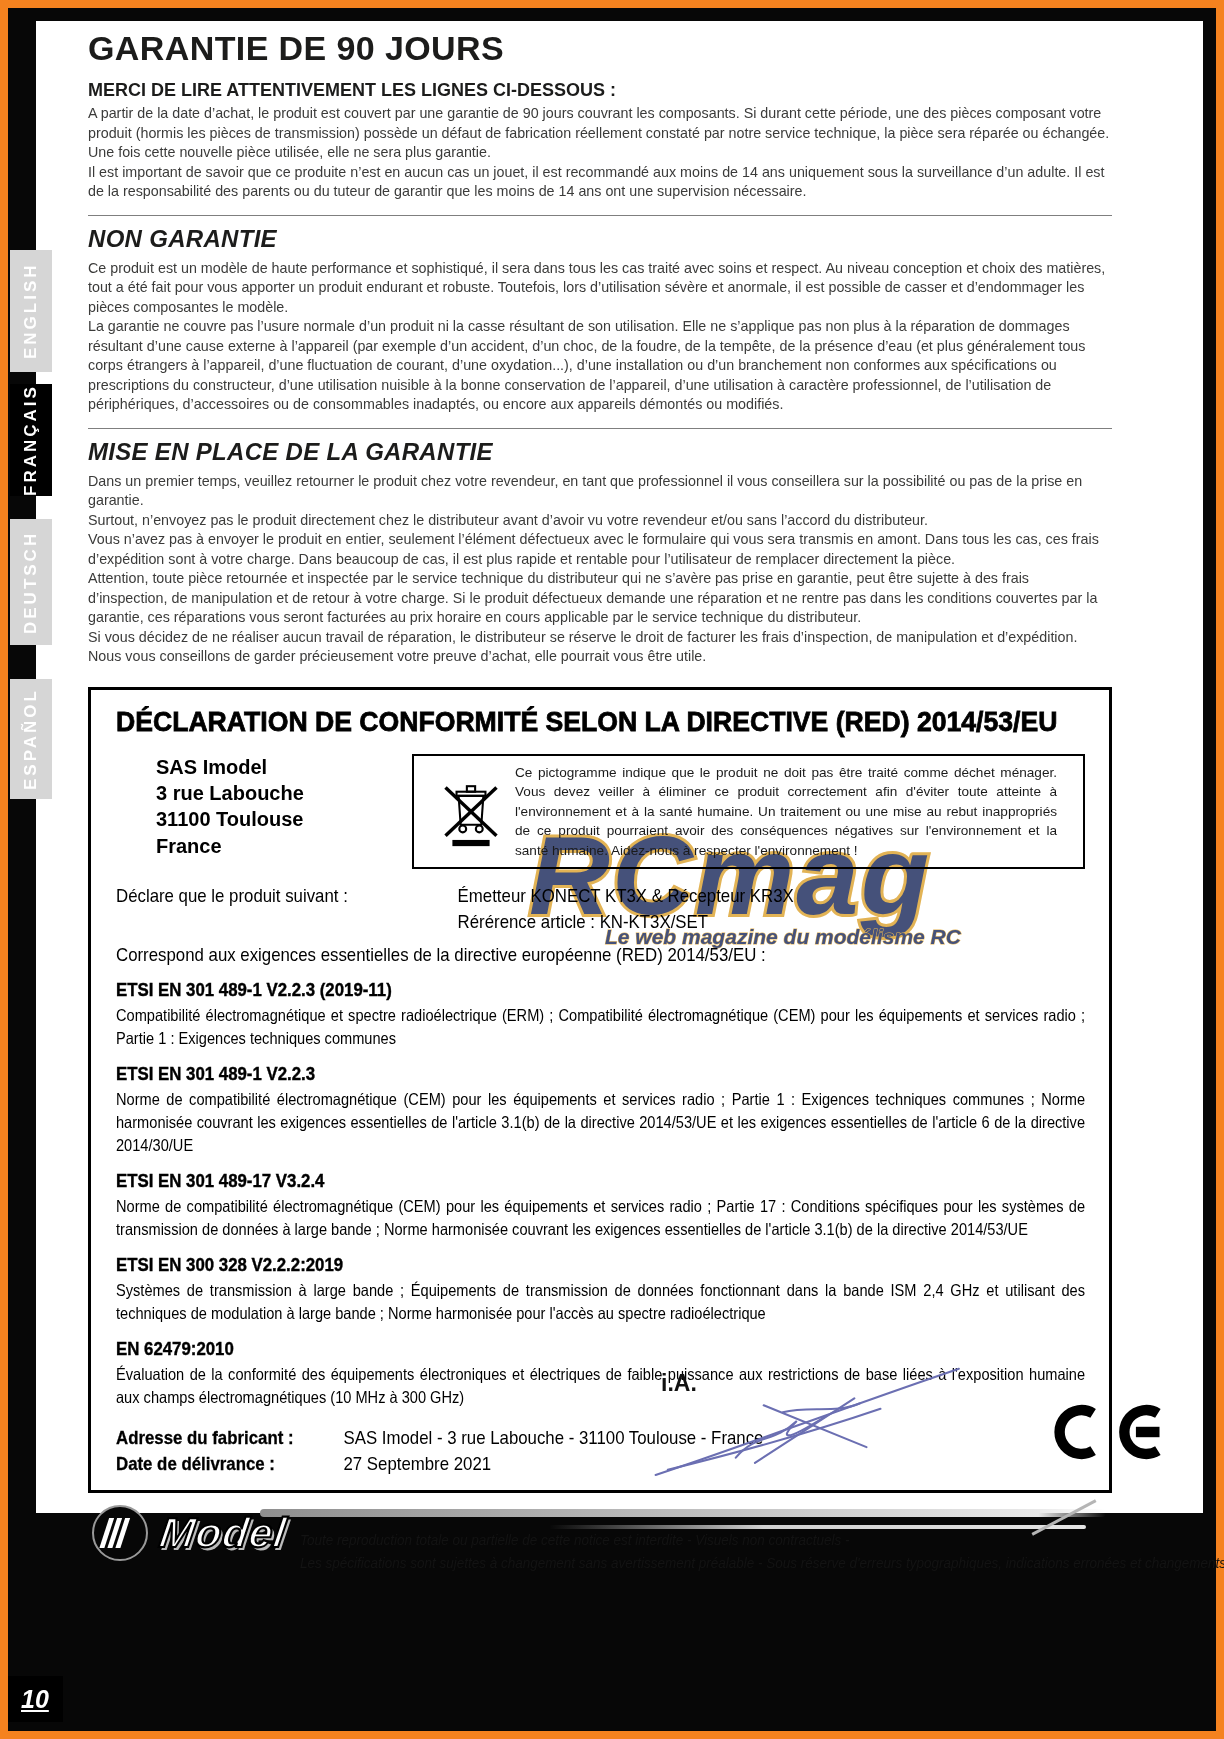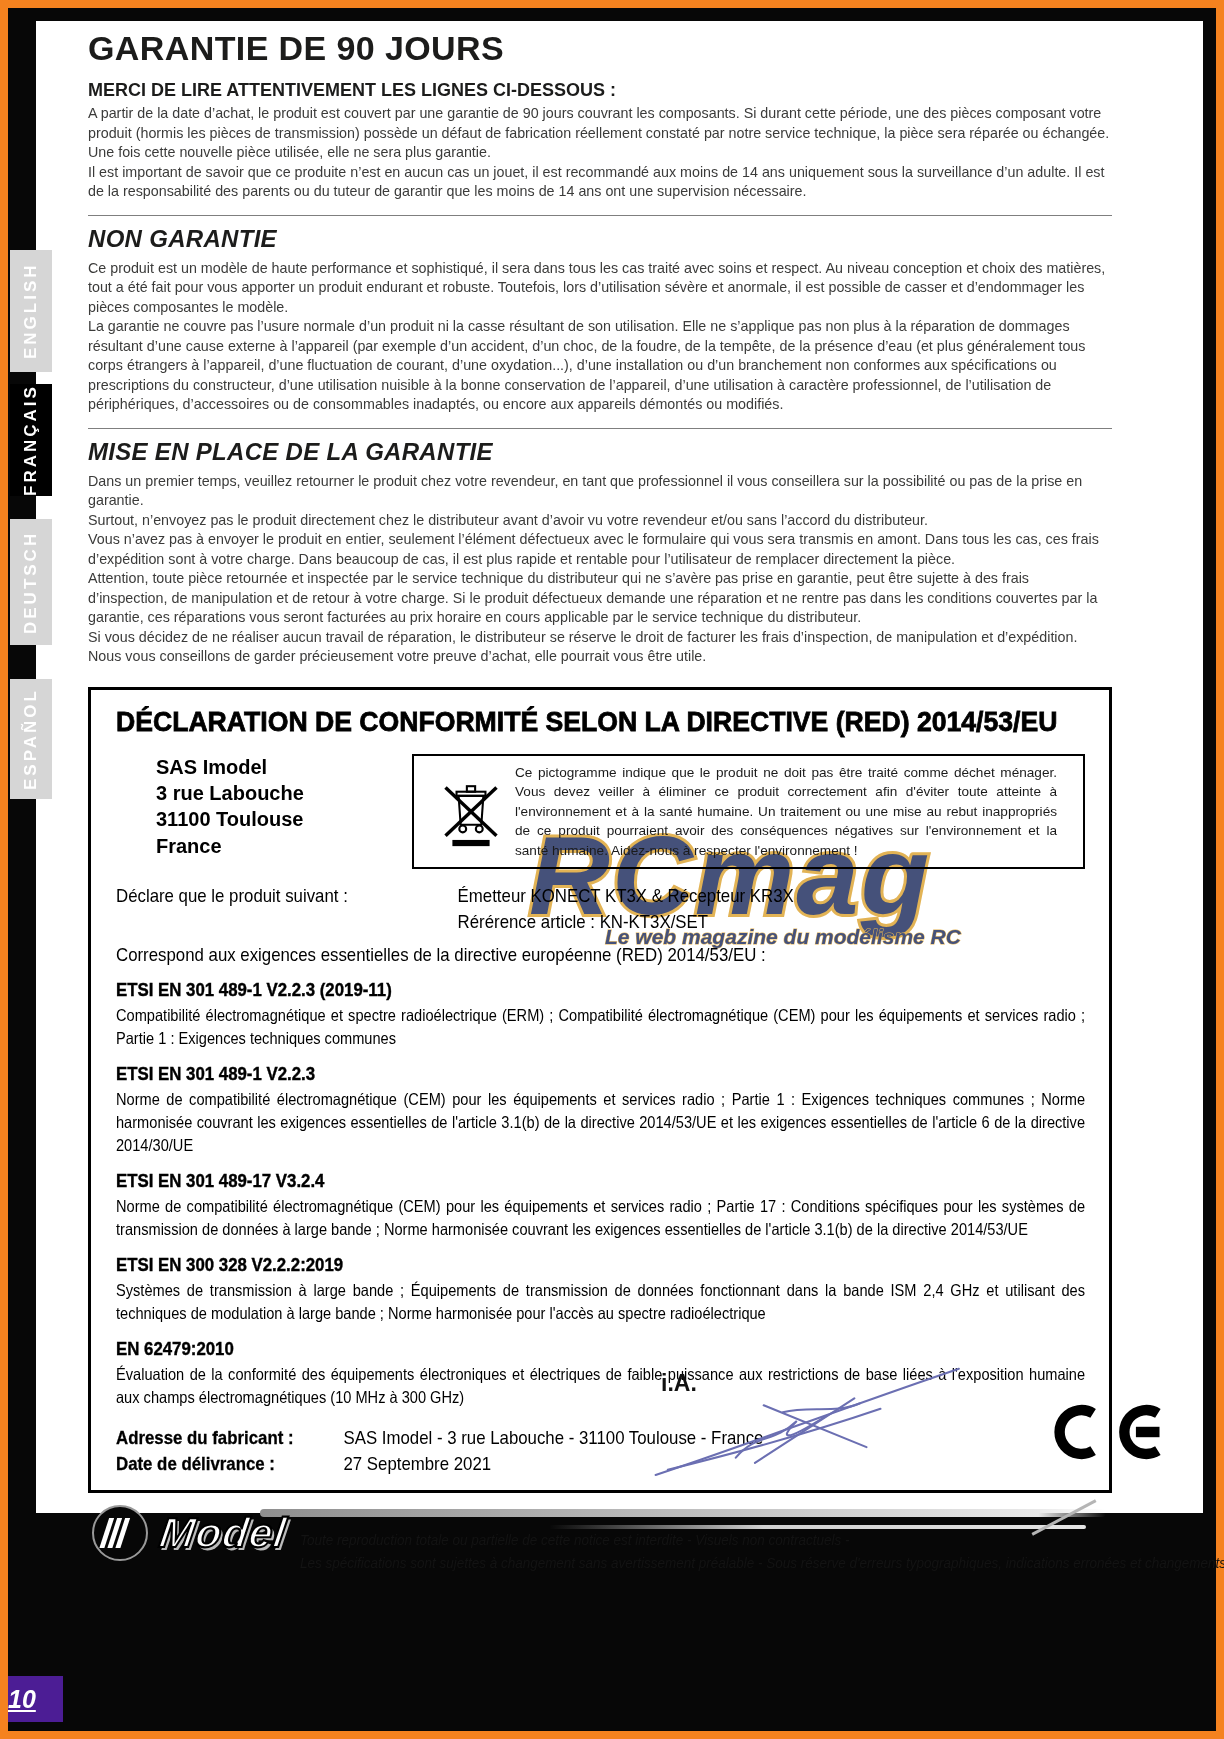--- a/index.html
+++ b/index.html
@@ -12,23 +12,23 @@
   
   .lang-tab { position:absolute; left:10px; width:42px; z-index:3; display:flex; align-items:center; justify-content:center;
               writing-mode:vertical-rl; transform:rotate(180deg); font-weight:bold; font-size:17px; letter-spacing:3px;
               color:#fff; background:#d6d6d6; }
   .lang-tab.active { background:#000; }
   .tab-en { top:250px; height:122px; }
   .tab-fr { top:384px; height:112px; }
   .tab-de { top:519px; height:126px; }
   .tab-es { top:679px; height:120px; }
 
-  .page-num { position:absolute; left:8px; top:1676px; width:55px; height:46px; background:#4c1d95; z-index:3;
+  .page-num { position:absolute; left:8px; top:1676px; width:55px; height:46px; background:#000000; z-index:3;
               color:#fff; font-size:25px; font-weight:bold; font-style:italic; text-decoration:underline;
-              display:flex; align-items:center; }
+              display:flex; align-items:center; padding-left:13px; }
 
   h1.title { font-size:34px; font-weight:bold; color:#1c1c1b; letter-spacing:.4px; margin:4px 0 12px; }
   .subhead { font-size:18px; font-weight:bold; color:#1c1c1b; margin:12px 0 3px; }
   p.body { font-size:14.3px; line-height:19.5px; color:#3b3b3a; }
   .rule { border-top:1.3px solid #7f7f7f; margin:13px 0 9px; }
   h3.sec { font-size:24px; font-weight:bold; font-style:italic; color:#1c1c1b; margin:2px 0 6px; letter-spacing:.3px; }
 
   
   .decl-box { position:relative; margin-top:20px; border:3px solid #000; padding:10px 24px 12px 25px; color:#000; }
   .decl-title { font-size:28px; font-weight:bold; -webkit-text-stroke:.8px #000; white-space:nowrap;

